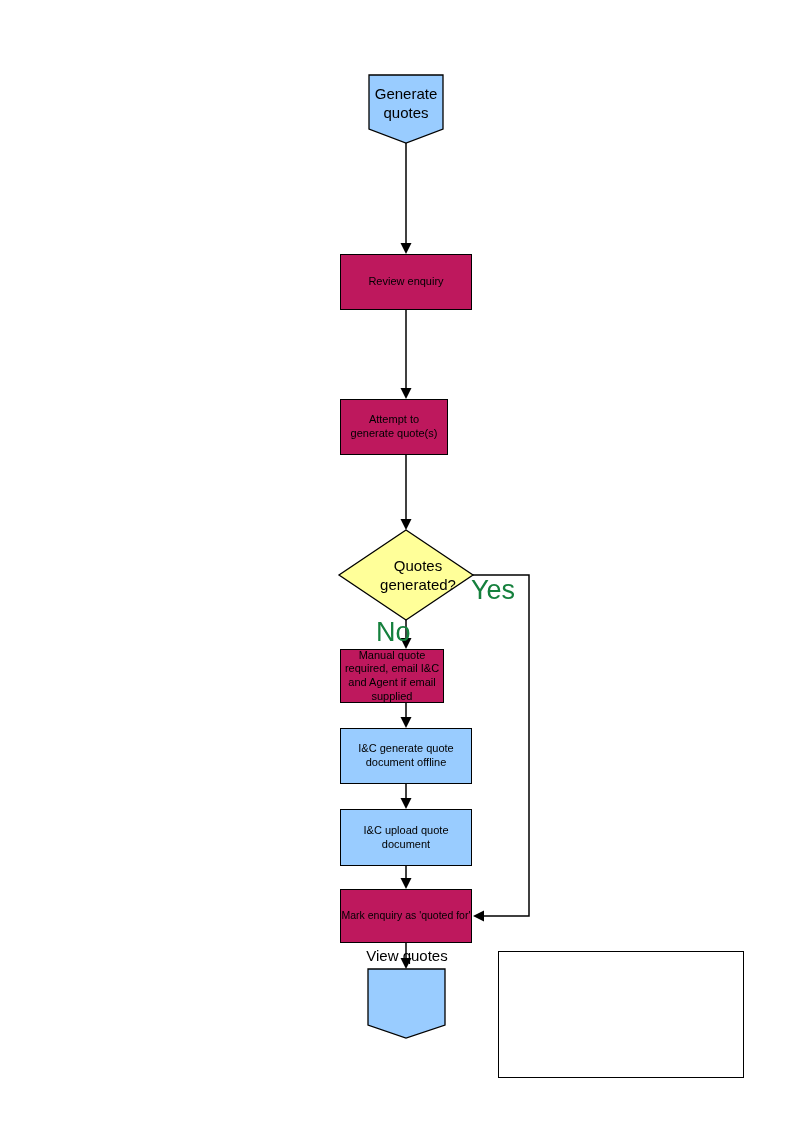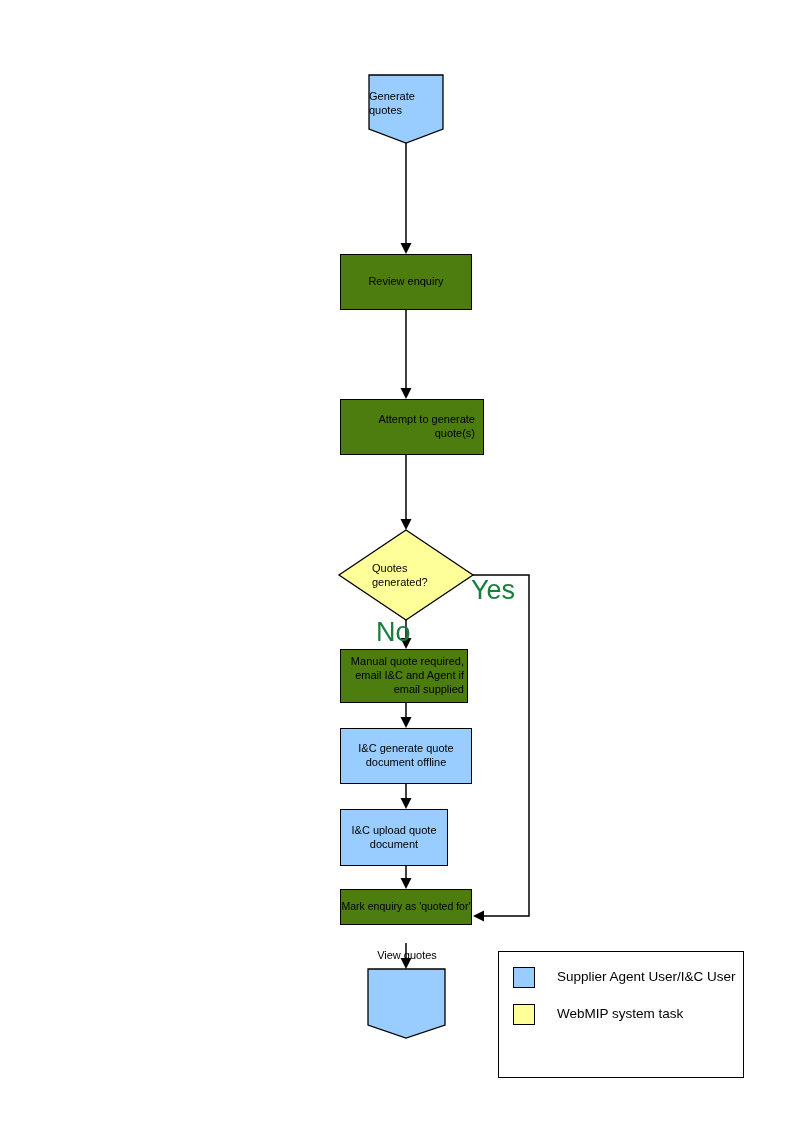--- a/index.html
+++ b/index.html
@@ -13,40 +13,40 @@
   #wires{position:absolute;left:0;top:0;z-index:0;}
   .node{
     position:absolute;
     display:flex;align-items:center;justify-content:center;
     text-align:center;
     font-size:11px;line-height:1.25;color:#000;
     border:1px solid #000;
     box-sizing:border-box;
     z-index:1;
   }
-  .yellow{background:#4d7c0f;text-align:right;}
+  .yellow{background:#be185d;}
   .blue{background:#99CCFF;}
   .shape-label{
     position:absolute;
     display:flex;align-items:center;justify-content:center;
-    text-align:left;
-    font-size:11px;line-height:1.25;color:#000;
+    text-align:center;
+    font-size:15px;line-height:1.25;color:#000;
     z-index:2;
   }
   .branch-label{
     position:absolute;
     font-size:27px;line-height:1;color:#15803d;
     z-index:2;
   }
   #n-review{left:340px;top:254px;width:132px;height:56px;}
-  #n-attempt{left:340px;top:399px;width:144px;height:56px;padding:0 8px;}
-  #n-manual{left:340px;top:649px;width:128px;height:54px;padding:16px 3px;}
+  #n-attempt{left:340px;top:399px;width:108px;height:56px;padding:0 8px;}
+  #n-manual{left:340px;top:649px;width:104px;height:54px;padding:16px 3px;}
   #n-icgen{left:340px;top:728px;width:132px;height:56px;padding:16px 8px;}
-  #n-icupload{left:340px;top:809px;width:108px;height:57px;padding:0 8px;}
-  #n-mark{left:340px;top:889px;width:132px;height:36px;font-size:10.5px;white-space:nowrap;}
+  #n-icupload{left:340px;top:809px;width:132px;height:57px;padding:0 8px;}
+  #n-mark{left:340px;top:889px;width:132px;height:54px;font-size:10.5px;white-space:nowrap;}
   #lbl-start{left:369px;top:84px;width:74px;height:40px;}
   #lbl-end{left:366px;top:946px;width:82px;height:20px;}
   #lbl-decision{left:372px;top:559px;width:92px;height:34px;}
   #lbl-yes{left:471px;top:577px;}
   #lbl-no{left:376px;top:619px;}
   #legend{
     position:absolute;left:498px;top:951px;width:246px;height:127px;
     background:#ffffff;border:1px solid #000;box-sizing:border-box;z-index:1;
   }
   .legend-row{position:absolute;left:14px;display:flex;align-items:flex-start;}
@@ -121,23 +121,15 @@
   </div>
 
   <div class="shape-label" id="lbl-start">Generate quotes</div>
   <div class="shape-label" id="lbl-decision">Quotes generated?</div>
   <div class="shape-label" id="lbl-end">View quotes</div>
 
   <div class="branch-label" id="lbl-yes">Yes</div>
   <div class="branch-label" id="lbl-no">No</div>
 
   <div id="legend">
-    <div class="legend-row" id="legend-row-1">
-      <div class="legend-swatch" style="background: rgb(153, 204, 255);"></div>
-      <div class="legend-label">Supplier Agent User/I&amp;C User</div>
-    </div>
-    <div class="legend-row" id="legend-row-2">
-      <div class="legend-swatch" style="background: rgb(255, 255, 153);"></div>
-      <div class="legend-label">WebMIP system task</div>
-    </div>
   </div>
 
 </div>
 
 </body></html>

